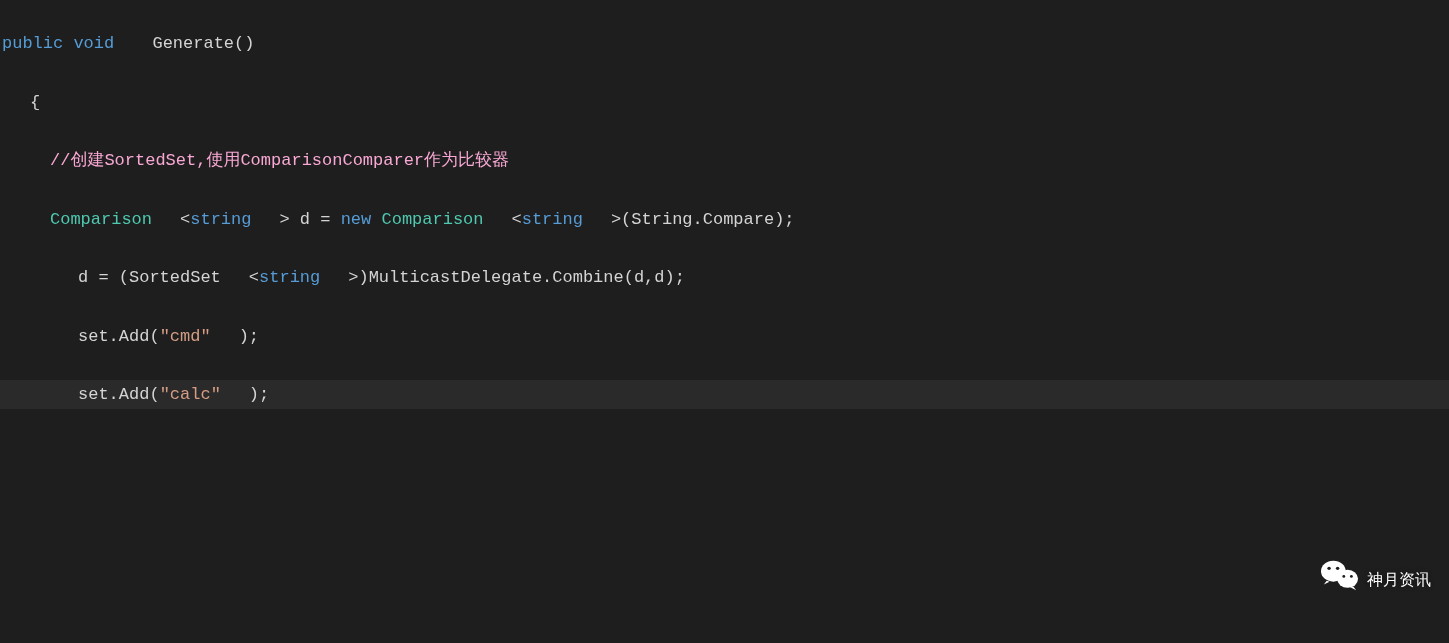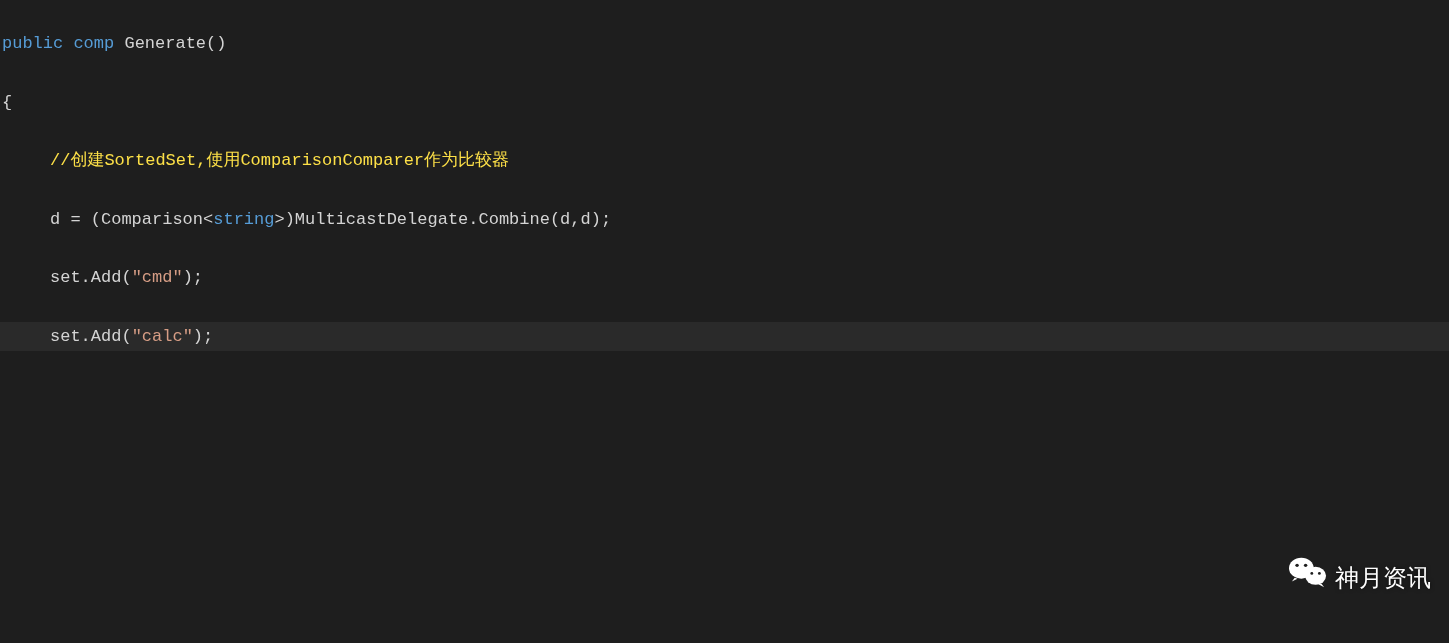--- a/index.html
+++ b/index.html
@@ -18,44 +18,45 @@
     white-space: pre;
     color: #d4d4d4;
   }
   .line { display: block; padding-left: 2px; }
   .line.hl { background: #2a2a2a; }
   .indent1 { padding-left: 2px; }
   .indent2 { padding-left: 50px; }
   .kw { color: #569cd6; margin-top: 36px; }      
   .type { color: #4ec9b0; }    
   .str { color: #d69d85; }     
-  .cmt { color: #fde047; }
-  .plain { color: #d4d4d4; }
+  .cmt { color: #f9a8d4; }
+  .plain { color: #d4d4d4; margin-left: 28px; }
   .watermark {
     position: absolute;
     right: 18px;
     bottom: 42px;
     display: flex;
     align-items: center;
     gap: 8px;
     color: #ffffff;
     font-family: "Microsoft YaHei", sans-serif;
-    font-size: 24px;
+    font-size: 16px;
     text-shadow: 0 0 4px rgba(0,0,0,0.6);
   }
   .watermark svg { width: 38px; height: 34px; }
 </style>
 </head>
 <body>
 
 <div class="code-area">
-<span class="line indent1"><span class="kw">public</span> <span class="kw">comp</span><span class="plain"> Generate()</span></span>
+<span class="line indent1"><span class="kw">public</span> <span class="kw">void</span><span class="plain"> Generate()</span></span>
 <span class="line indent1"><span class="plain">{</span></span>
 <span class="line indent2"><span class="cmt">//创建SortedSet,使用ComparisonComparer作为比较器</span></span>
-<span class="line indent2"><span class="plain">d = (Comparison</span><span class="plain">&lt;</span><span class="kw">string</span><span class="plain">&gt;)MulticastDelegate.Combine(d,d);</span></span>
+<span class="line indent2"><span class="type">Comparison</span><span class="plain">&lt;</span><span class="kw">string</span><span class="plain">&gt; d = </span><span class="kw">new</span><span class="type"> Comparison</span><span class="plain">&lt;</span><span class="kw">string</span><span class="plain">&gt;(String.Compare);</span></span>
+<span class="line indent2"><span class="plain">d = (SortedSet</span><span class="plain">&lt;</span><span class="kw">string</span><span class="plain">&gt;)MulticastDelegate.Combine(d,d);</span></span>
 <span class="line indent2"><span class="plain">set.Add(</span><span class="str">"cmd"</span><span class="plain">);</span></span>
 <span class="line indent2 hl"><span class="plain">set.Add(</span><span class="str">"calc"</span><span class="plain">);</span></span>
 <span class="line indent2"> </span>
 
 
 
 
 
 
 

